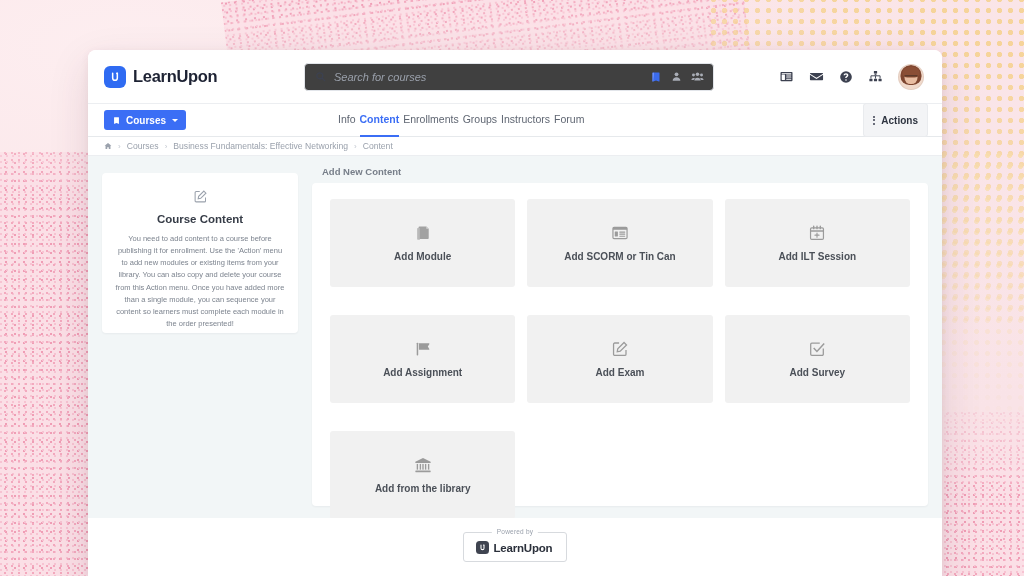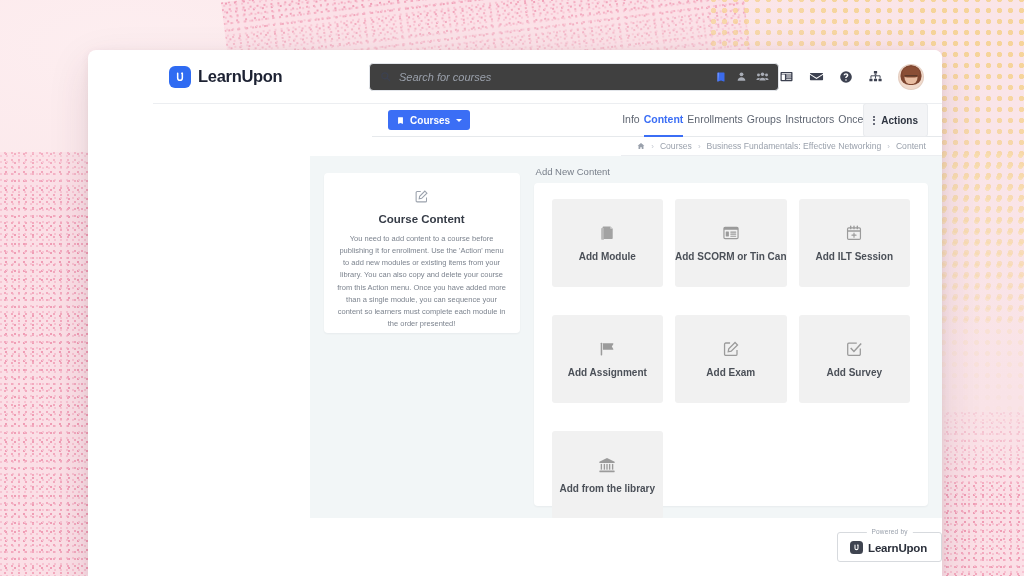--- a/index.html
+++ b/index.html
@@ -68,21 +68,21 @@
 
   
   .app-window {
     position: absolute;
     left: 88px; top: 50px;
     width: 854px; height: 526px;
     background: #ffffff;
     border-radius: 8px 8px 0 0;
     box-shadow: 0 14px 40px rgba(80,40,60,0.13), 0 2px 8px rgba(80,40,60,0.07);
     overflow: hidden;
-    display: flex; flex-direction: column; align-items: flex-end;
+    display: flex; flex-direction: column;
   }
 
   
   .top-header {
     height: 54px; flex: 0 0 54px;
     background: #fff;
     border-bottom: 1px solid #eceef1;
     display: flex; align-items: center;
     padding: 0 18px 0 16px;
   }
@@ -246,22 +246,22 @@
     font-size: 11.5px; font-weight: 700; color: #363c47;
     margin-bottom: 8px;
   }
   .side-text {
     font-size: 7.5px; line-height: 1.62; color: #7d848f;
   }
 
   
   .main-col { flex: 1 1 auto; display: flex; flex-direction: column; min-width: 0; }
   .section-title {
-    font-size: 9.5px; color: #777e89; font-weight: 400;
-    margin: 0 0 6px 2px;
+    font-size: 9.5px; color: #777e89; font-weight: 700;
+    margin: 0 0 6px 10px;
   }
   .content-card {
     background: #fff;
     border-radius: 4px;
     box-shadow: 0 1px 2px rgba(30,40,60,0.05);
     padding: 16px 18px 20px 18px;
     height: 323px;
   }
   .tile-grid {
     display: grid;
@@ -425,21 +425,21 @@
         <span>Courses</span>
         <span class="caret"></span>
       </button>
 
       <div class="nav-tabs">
         <div class="nav-tab">Info</div>
         <div class="nav-tab active">Content</div>
         <div class="nav-tab">Enrollments</div>
         <div class="nav-tab">Groups</div>
         <div class="nav-tab">Instructors</div>
-        <div class="nav-tab">Once</div>
+        <div class="nav-tab">Forum</div>
       </div>
 
       <div class="nav-right">
         <button class="actions-btn">
           <span class="kebab">
               <i></i>
               <i></i>
               <i></i>
             </span>
           <span>Actions</span>

